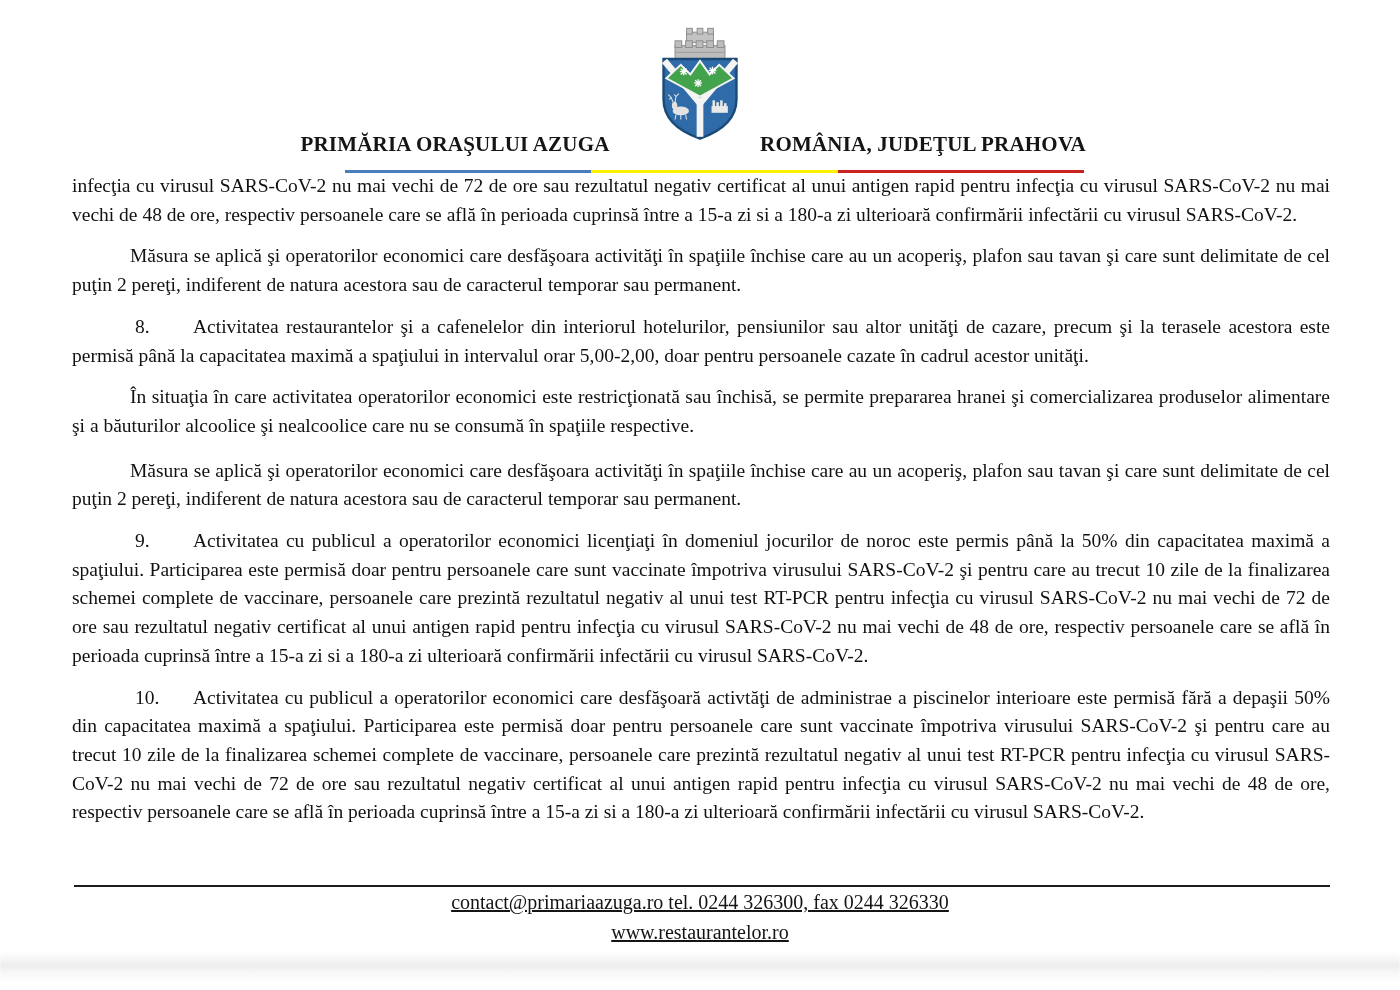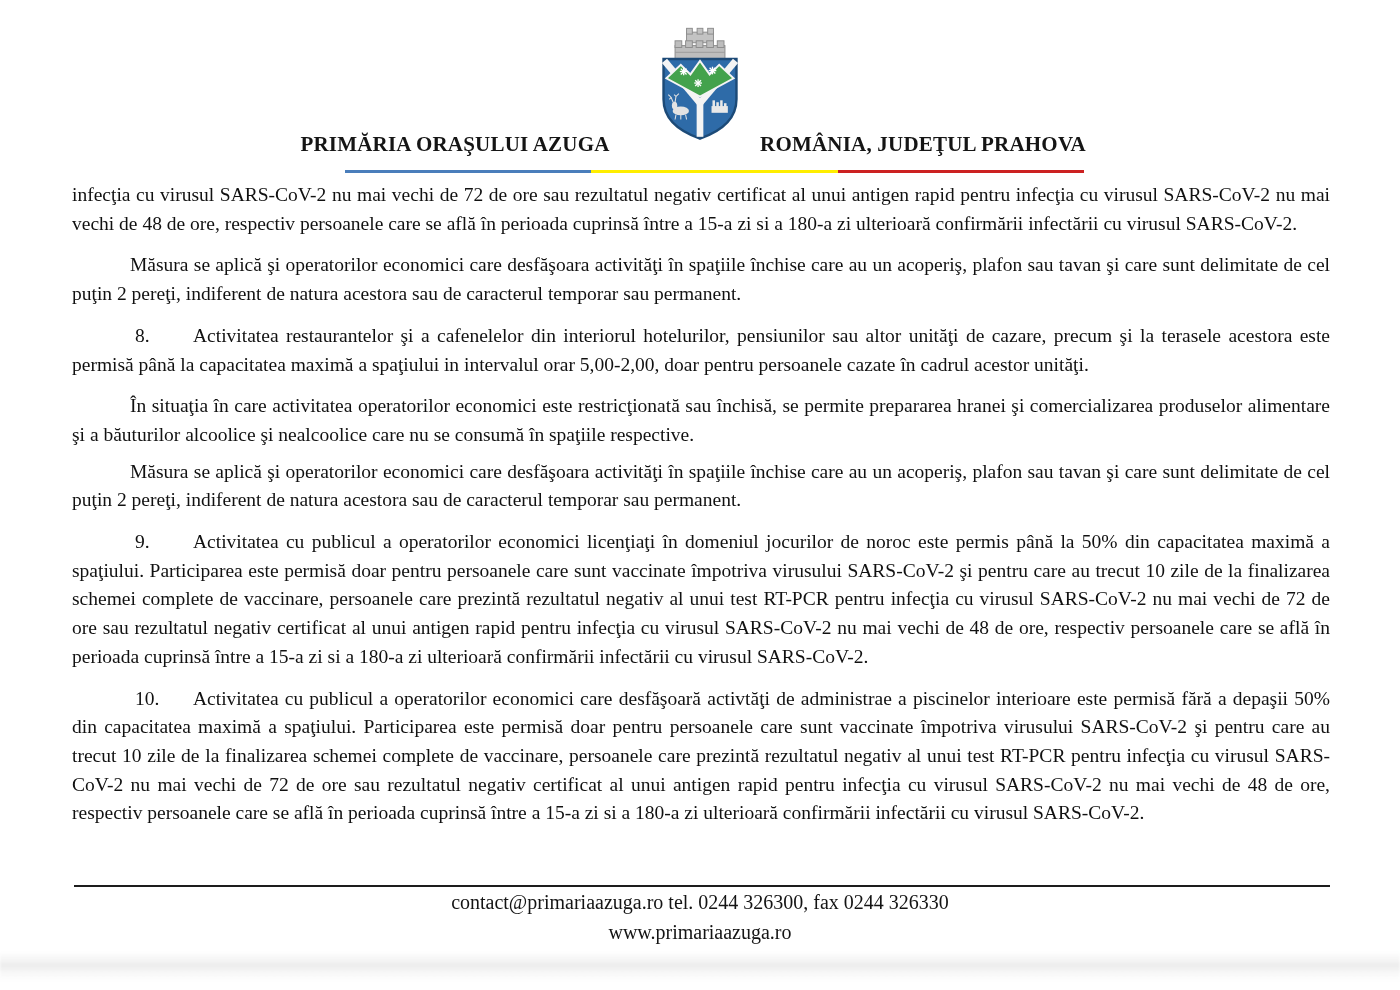--- a/index.html
+++ b/index.html
@@ -18,31 +18,31 @@
     position:absolute;top:132px;height:28px;
     font-weight:bold;font-size:21px;letter-spacing:.2px;
     text-align:center;white-space:nowrap;color:#151515;
   }
   .hdr-left{left:255px;width:400px;}
   .hdr-right{left:757px;width:332px;}
   .tricolor{position:absolute;top:170px;left:345px;width:739px;height:3px;display:flex;}
   .tricolor .seg{height:100%;flex:1;}
   
   .doc-body{
-    position:absolute;left:72px;top:181px;width:1258px;
+    position:absolute;left:72px;top:172px;width:1258px;
     font-size:19.5px;line-height:28.7px;text-align:justify;
   }
   .para{margin:0 0 13px 0;}
   .para.numbered{text-indent:63px;margin-top:11px;}
   .para.italic{text-indent:58px;}
-  .para.tight{margin-bottom:8px;}
+  .para.tight{margin-bottom:16px;}
   .pnum{display:inline-block;width:58px;font-style:normal;text-indent:0;}
   
   .footer-rule{position:absolute;top:885px;left:74px;width:1256px;height:2px;background:#1d1d1d;}
-  .footer-line{position:absolute;left:0;width:1400px;text-align:center;font-size:20px;color:#141414;white-space:nowrap;}
+  .footer-line{position:absolute;left:0;width:1400px;text-align:center;font-size:20px;color:#141414;white-space:nowrap;text-decoration:underline;}
   .footer-contact{top:891px;}
   .footer-web{top:921px;}
   
   .scan-noise{
     position:absolute;left:0;bottom:8px;width:1400px;height:30px;
     background:linear-gradient(180deg,rgba(130,130,130,0) 0%,rgba(130,130,130,.14) 45%,rgba(130,130,130,.06) 70%,rgba(130,130,130,0) 100%);
     filter:blur(1px);
   }
 </style>
 </head>
@@ -136,16 +136,16 @@
       <p class="para italic"><span>Măsura se aplică şi operatorilor economici care desfăşoara activităţi în spaţiile închise care au un acoperiş, plafon sau tavan şi care sunt delimitate de cel puţin 2 pereţi, indiferent de natura acestora sau de caracterul temporar sau permanent.</span></p>
       <p class="para normal numbered"><span class="pnum">8.</span><span>Activitatea restaurantelor şi a cafenelelor din interiorul hotelurilor, pensiunilor sau altor unităţi de cazare, precum şi la terasele acestora este permisă până la capacitatea maximă a spaţiului in intervalul orar 5,00-2,00, doar pentru persoanele cazate în cadrul acestor unităţi.</span></p>
       <p class="para italic tight"><span>În situaţia în care activitatea operatorilor economici este restricţionată sau închisă, se permite prepararea hranei şi comercializarea produselor alimentare şi a băuturilor alcoolice şi nealcoolice care nu se consumă în spaţiile respective.</span></p>
       <p class="para italic"><span>Măsura se aplică şi operatorilor economici care desfăşoara activităţi în spaţiile închise care au un acoperiş, plafon sau tavan şi care sunt delimitate de cel puţin 2 pereţi, indiferent de natura acestora sau de caracterul temporar sau permanent.</span></p>
       <p class="para normal numbered"><span class="pnum">9.</span><span>Activitatea cu publicul a operatorilor economici licenţiaţi în domeniul jocurilor de noroc este permis până la 50% din capacitatea maximă a spaţiului.  Participarea este permisă doar pentru persoanele care sunt vaccinate împotriva virusului SARS-CoV-2 şi pentru care au trecut 10 zile de la finalizarea schemei complete de vaccinare, persoanele care prezintă rezultatul negativ al unui test RT-PCR pentru infecţia cu virusul SARS-CoV-2 nu mai vechi de 72 de ore sau rezultatul negativ certificat al unui  antigen rapid pentru infecţia cu virusul SARS-CoV-2 nu mai vechi de 48 de ore, respectiv persoanele care se află în perioada cuprinsă între a 15-a zi si a 180-a zi ulterioară confirmării infectării cu virusul SARS-CoV-2.</span></p>
       <p class="para normal numbered"><span class="pnum">10.</span><span>Activitatea cu publicul a operatorilor economici  care desfăşoară activtăţi de administrae a piscinelor interioare este permisă fără a depaşii 50% din capacitatea maximă a spaţiului. Participarea este permisă doar pentru persoanele care sunt vaccinate împotriva virusului SARS-CoV-2 şi pentru care au trecut 10 zile de la finalizarea schemei complete de vaccinare, persoanele care prezintă rezultatul negativ al unui test RT-PCR pentru infecţia cu virusul SARS-CoV-2 nu mai vechi de 72 de ore sau rezultatul negativ certificat al unui  antigen rapid pentru infecţia cu virusul SARS-CoV-2 nu mai vechi de 48 de ore, respectiv persoanele care se află în perioada cuprinsă între a 15-a zi si a 180-a zi ulterioară confirmării infectării cu virusul SARS-CoV-2.</span></p>
     </div>
 
   <div class="footer-rule"></div>
   <div class="footer-line footer-contact">contact@primariaazuga.ro tel. 0244 326300, fax 0244 326330</div>
-  <div class="footer-line footer-web">www.primariaazuga.ro</div>
+  <div class="footer-line footer-web">www.restaurantelor.ro</div>
 
   <div class="scan-noise"></div>
 </div>
 
 </body></html>

